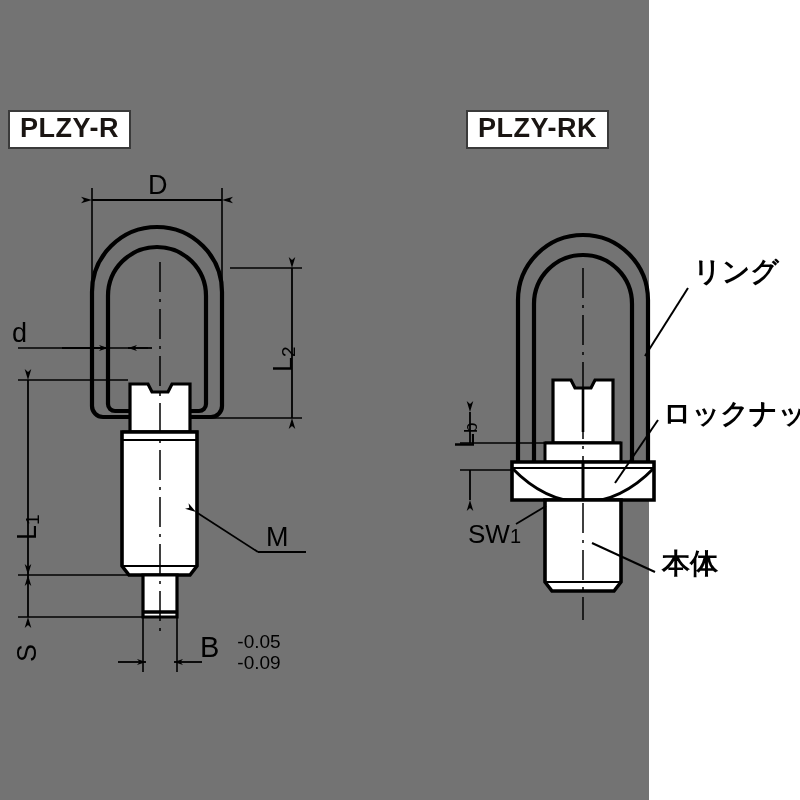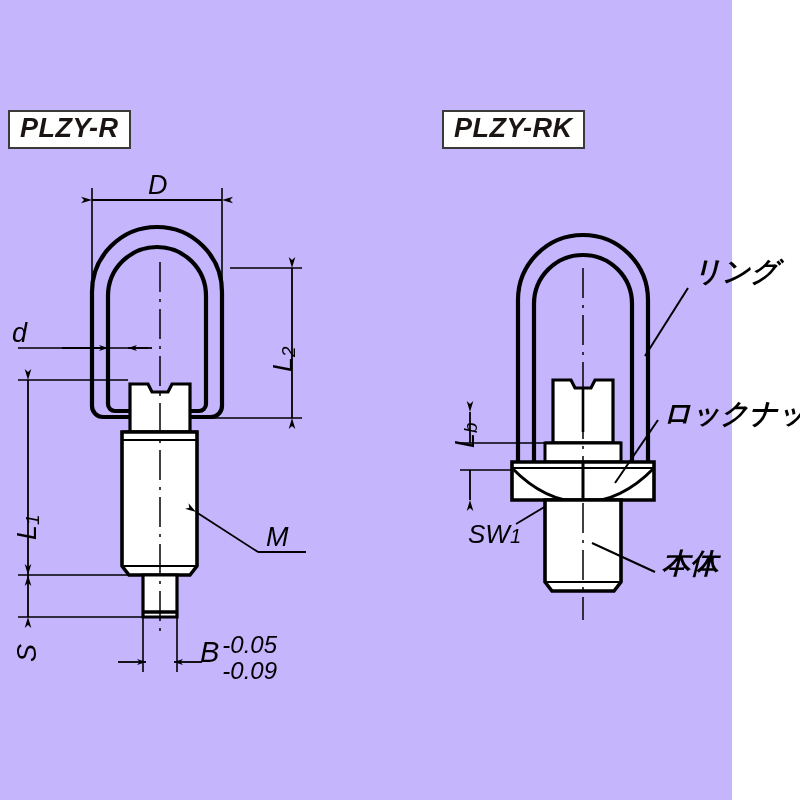--- a/index.html
+++ b/index.html
@@ -1,18 +1,18 @@
 <!DOCTYPE html>
 <html><head>
 <meta charset="utf-8">
 <style>
   html,body{margin:0;padding:0;background:#ffffff;}
   body{width:800px;height:800px;overflow:hidden;
        font-family:"Liberation Sans","DejaVu Sans",sans-serif;}
-  #stage{position:relative;width:732px;height:800px;background:#c4b5fd;font-style:italic;}
+  #stage{position:relative;width:649px;height:800px;background:#737373;}
   svg#drawing{position:absolute;left:0;top:0;width:800px;height:800px;display:block;}
 
   .part-label{
     position:absolute;
     border:2px solid #3a3a3a;
     background:#ffffff;
     font-weight:bold;
     font-size:27px;
     letter-spacing:0.5px;
     color:#1a1512;
@@ -38,22 +38,22 @@
     font-size:28px;
     font-weight:bold;
     color:#000;
     white-space:nowrap;
     line-height:1;
     font-family:"DejaVu Sans","Liberation Sans",sans-serif;
   }
 
   .tolbox{position:absolute;white-space:nowrap;line-height:1;}
   .tolbox .big{font-size:29px;color:#000;}
-  .tolbox .stack{display:inline-block;vertical-align:middle;font-size:24px;
-                 line-height:1.08;text-align:left;margin-left:3px;}
+  .tolbox .stack{display:inline-block;vertical-align:middle;font-size:19px;
+                 line-height:1.08;text-align:left;margin-left:18px;}
   .sw1{position:absolute;font-size:26px;color:#000;white-space:nowrap;line-height:1;margin-left:31px;}
   .sw1 .n{font-size:20px;}
 </style>
 </head>
 <body>
 
 <div id="stage">
 
   <svg id="drawing" viewBox="0 0 800 800">
     <defs>
@@ -185,21 +185,21 @@
       <line x1="648,0" y1="0" x2="0" y2="0" stroke="none"></line>
       <line x1="645" y1="356" x2="688" y2="288" stroke="#000" stroke-width="2.0"></line>
 
       <line x1="615" y1="483" x2="658" y2="420" stroke="#000" stroke-width="2.0"></line>
 
       <line x1="592" y1="543" x2="655" y2="572" stroke="#000" stroke-width="2.0"></line>
     </g>
   </svg>
 
   <div class="part-label" style="left:8px;top:110px;">PLZY-R</div>
-  <div class="part-label" style="left:442px;top:110px;">PLZY-RK</div>
+  <div class="part-label" style="left:466px;top:110px;">PLZY-RK</div>
 
   <div class="dim" style="left:148px;top:172px;">D</div>
 
   <div class="dim" style="left:12px;top:320px;">d</div>
 
   <div class="dim rot" style="left:14px;top:540px;">
     <span>L</span><span class="sub">1</span>
   </div>
 
   <div class="dim rot" style="left:270px;top:372px;">

